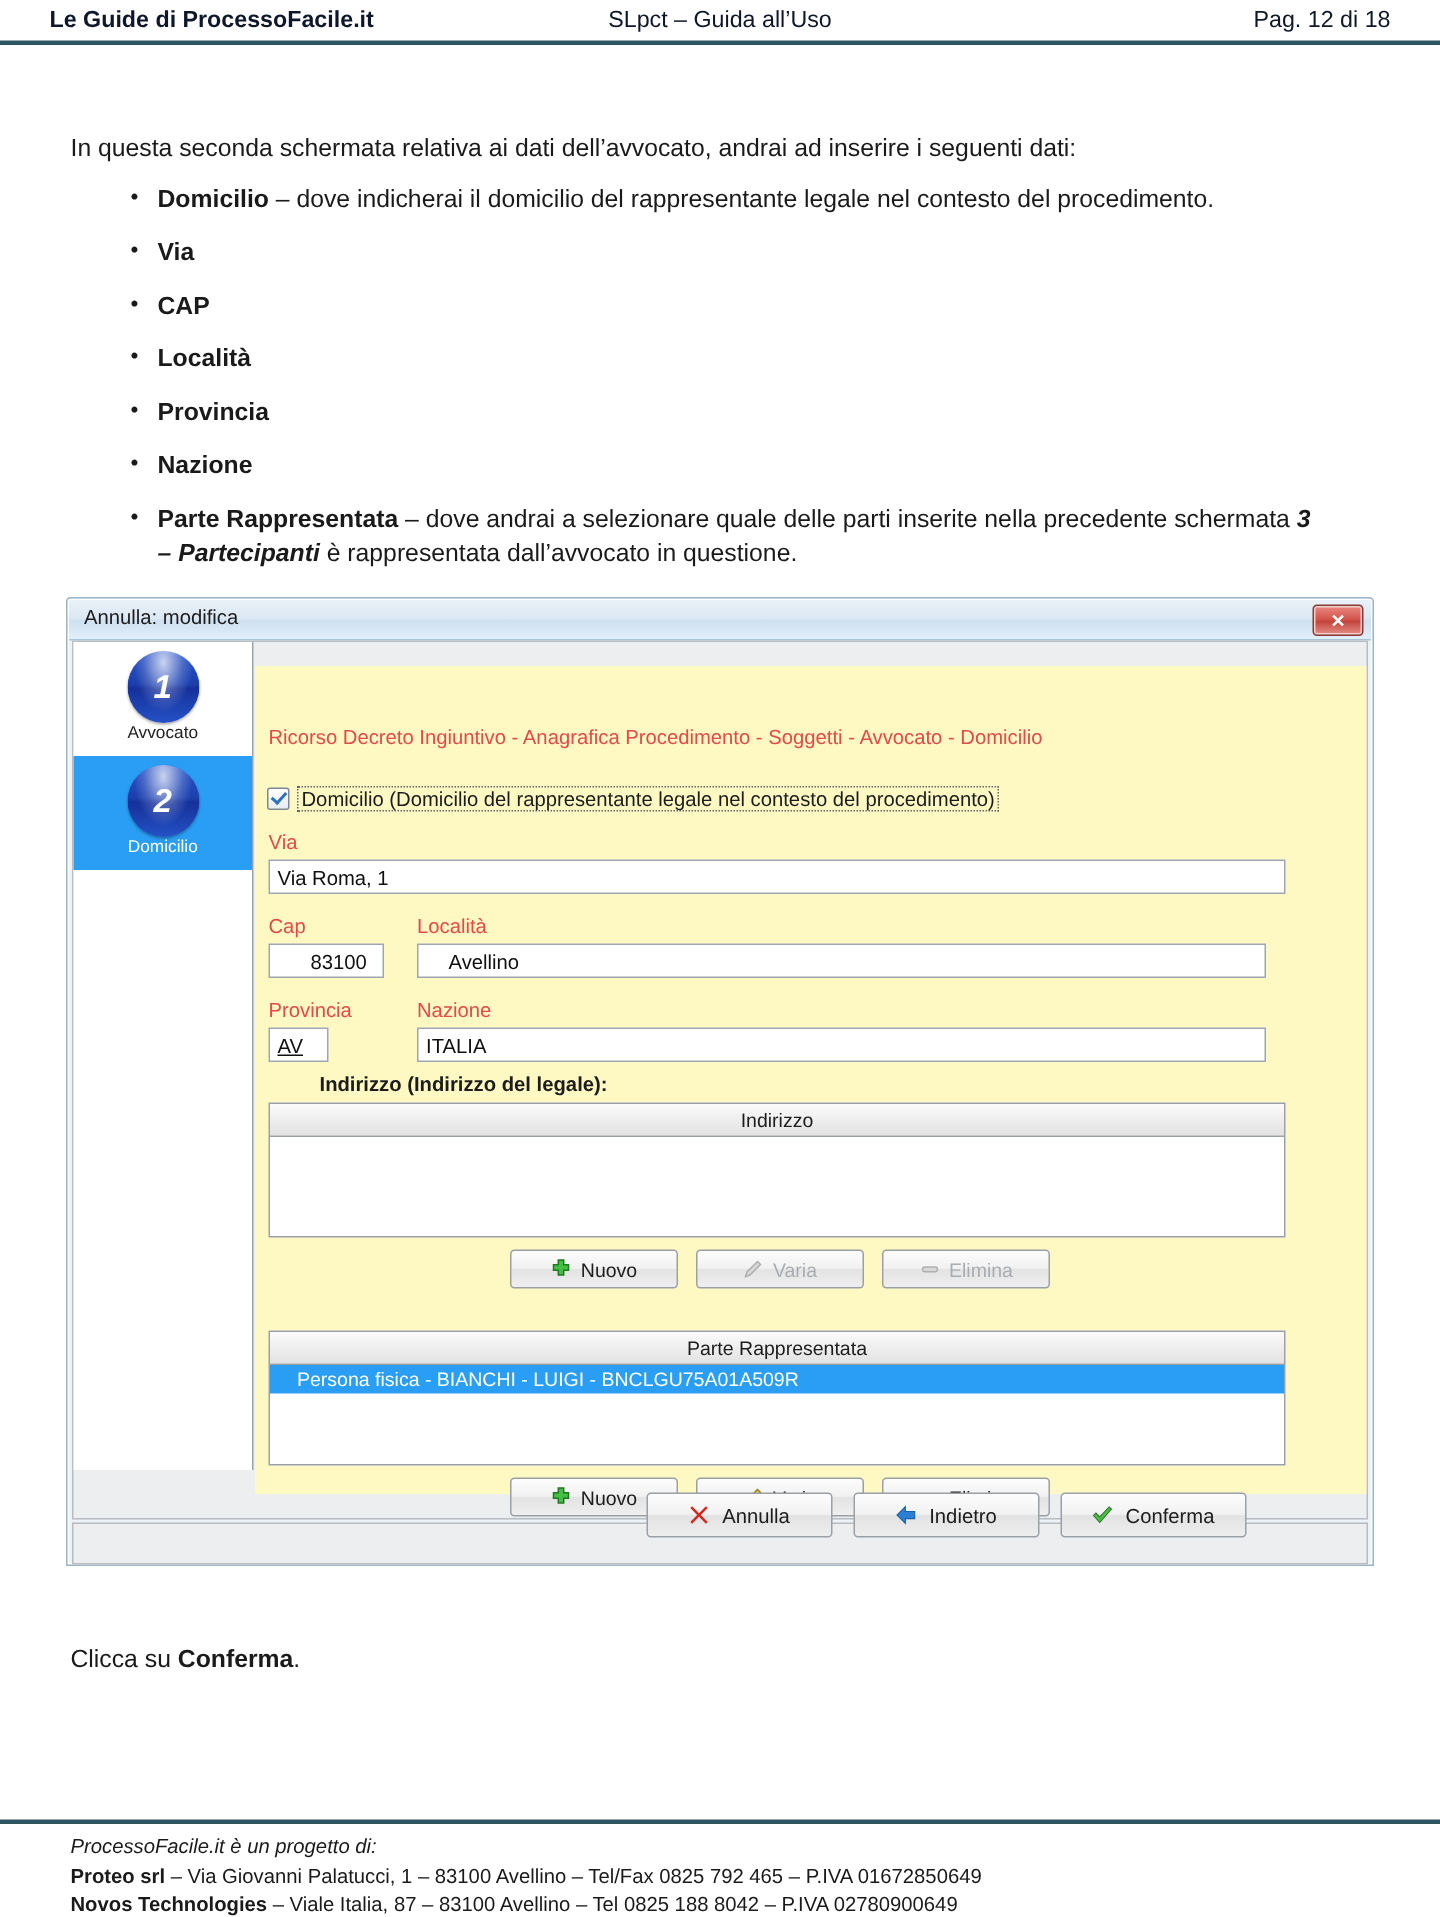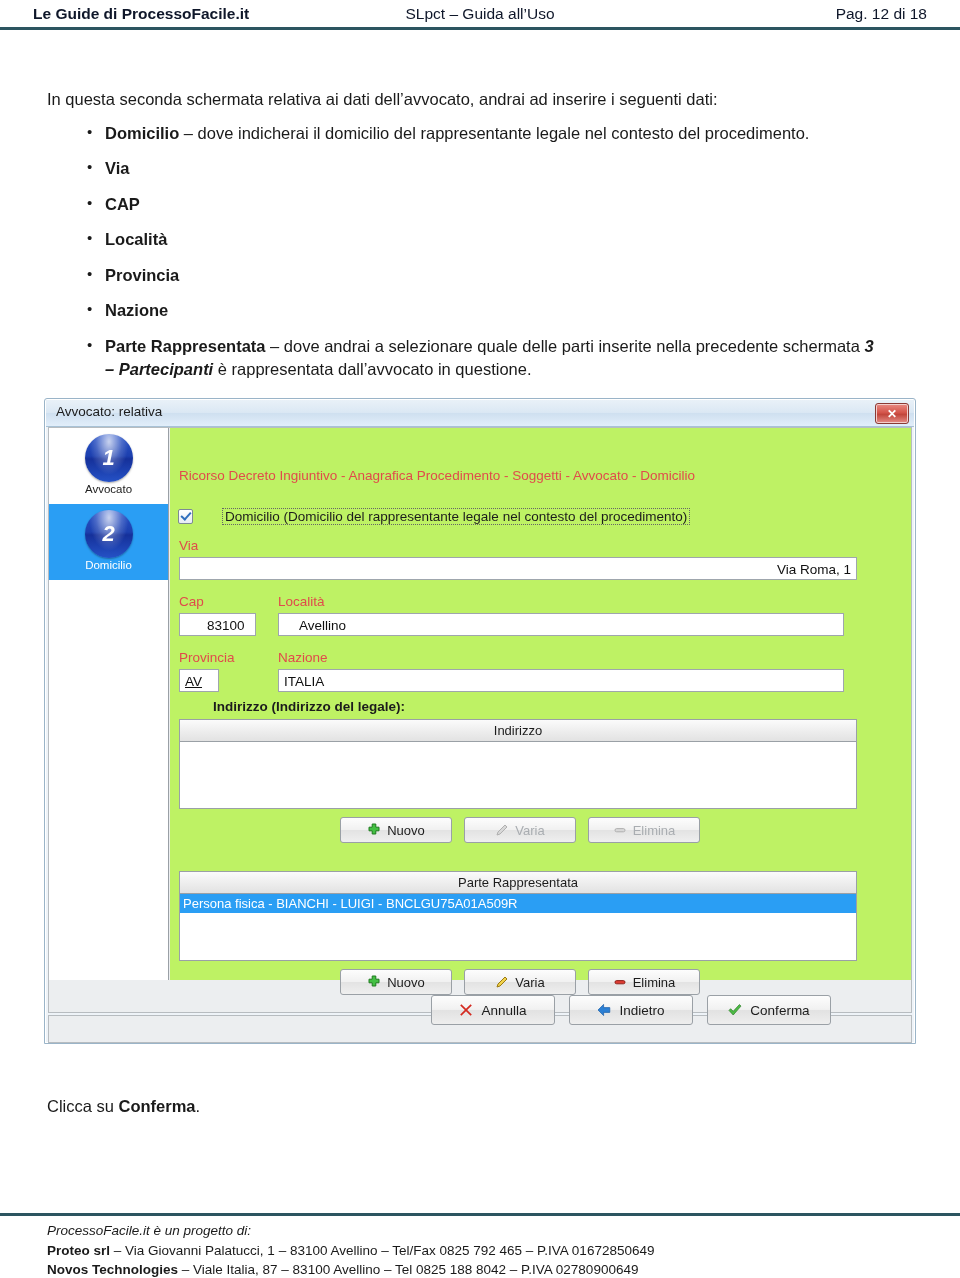--- a/index.html
+++ b/index.html
@@ -157,24 +157,24 @@
     font-style: italic;
     line-height: 48px;
     box-shadow: 0 1px 2px rgba(0,0,0,0.35);
   }
   .step-label { font-size: 11.5px; color: #222222; }
   .step.active .step-label { color: #ffffff; }
 
   
   .pane {
     position: absolute;
-    left: 121px; top: 0;
+    left: 121px; top: 16px;
     width: 741px; height: 552px;
     box-sizing: border-box;
-    background: #bef264;
+    background: #fef9c3;
     padding: 0;
   }
   .breadcrumb {
     position: absolute;
     left: 9px; top: 40px;
     font-size: 13.5px;
     color: #e04b4b;
     white-space: nowrap;
   }
   .check-row {
@@ -200,21 +200,20 @@
     border: solid #2f6fbd;
     border-width: 0 2px 2px 0;
     transform: rotate(42deg);
   }
   .check-label {
     font-size: 13.5px;
     color: #1c1c1c;
     border: 1px dotted #666666;
     padding: 0 2px;
     white-space: nowrap;
-    margin-left: 24px;
   }
 
   .fld-label {
     position: absolute;
     font-size: 13.5px;
     color: #e04b4b;
     white-space: nowrap;
   }
   .fld {
     position: absolute;
@@ -250,21 +249,21 @@
     text-align: center;
     font-size: 13px;
     color: #1c1c1c;
     background: linear-gradient(to bottom, #fbfbfb 0%, #ededed 55%, #e2e2e2 100%);
     border-bottom: 1px solid #9aa0a6;
   }
   .table-row {
     height: 19px;
     line-height: 19px;
     font-size: 13px;
-    padding-left: 3px;
+    padding-left: 18px;
     white-space: nowrap;
     overflow: hidden;
   }
   .table-row.selected { background: #2a9ef4; color: #ffffff; }
 
   .btnbar {
     position: absolute;
     display: flex;
     gap: 12px;
   }
@@ -370,21 +369,21 @@
   </li>
   <li>
     <span class="b">Parte Rappresentata</span><span> – dove andrai a selezionare quale delle parti inserite nella precedente schermata </span><span class="bi">3 – Partecipanti</span><span> è rappresentata dall’avvocato in questione.</span>
   </li>
 </ul>
 
 <div class="shot">
   <div class="dialog">
 
     <div class="titlebar">
-      <span class="title-text">Avvocato: relativa</span>
+      <span class="title-text">Annulla: modifica</span>
       <span class="close-btn">✕</span>
     </div>
 
     <div class="body-area">
 
       <div class="steps">
         <div class="step">
           <div class="circle">1</div>
           <div class="step-label">Avvocato</div>
         </div>
@@ -397,21 +396,21 @@
       <div class="pane">
 
         <div class="breadcrumb">Ricorso Decreto Ingiuntivo - Anagrafica Procedimento - Soggetti - Avvocato - Domicilio</div>
 
         <div class="check-row">
           <span class="checkbox"></span>
           <span class="check-label">Domicilio (Domicilio del rappresentante legale nel contesto del procedimento)</span>
         </div>
 
         <div class="fld-label" style="left:9px; top:110px;">Via</div>
-        <div class="fld" style="left:9px; top:129px; width:678px;text-align:right;">Via Roma, 1</div>
+        <div class="fld" style="left:9px; top:129px; width:678px;">Via Roma, 1</div>
 
         <div class="fld-label" style="left:9px; top:166px;">Cap</div>
         <div class="fld-label" style="left:108px; top:166px;">Località</div>
         <div class="fld" style="left:9px; top:185px; width:77px;padding-left:27px;">83100</div>
         <div class="fld" style="left:108px; top:185px; width:566px;padding-left:20px;">Avellino</div>
 
         <div class="fld-label" style="left:9px; top:222px;">Provincia</div>
         <div class="fld-label" style="left:108px; top:222px;">Nazione</div>
         <div class="fld" style="left:9px; top:241px; width:40px;text-decoration:underline;">AV</div>
         <div class="fld" style="left:108px; top:241px; width:566px;">ITALIA</div>

